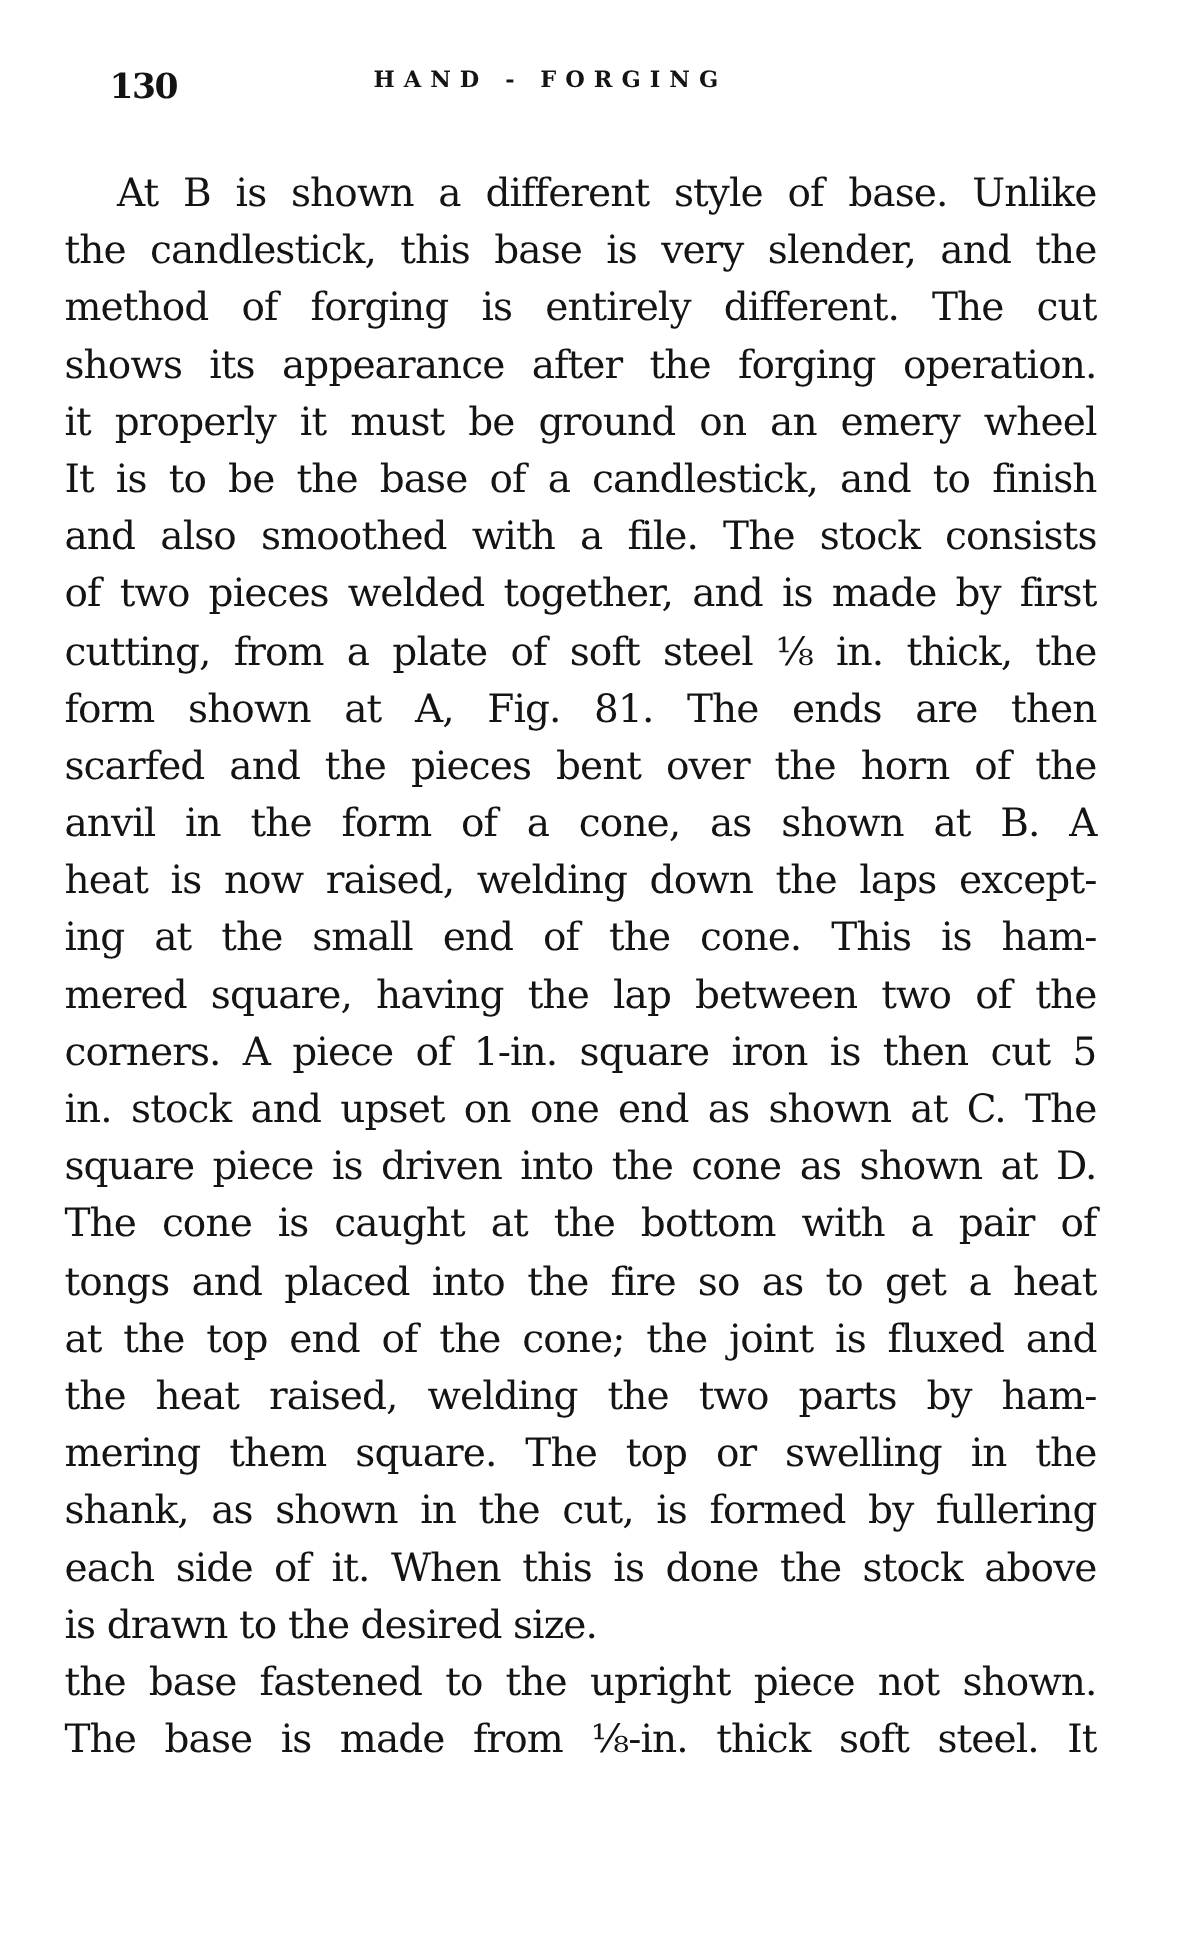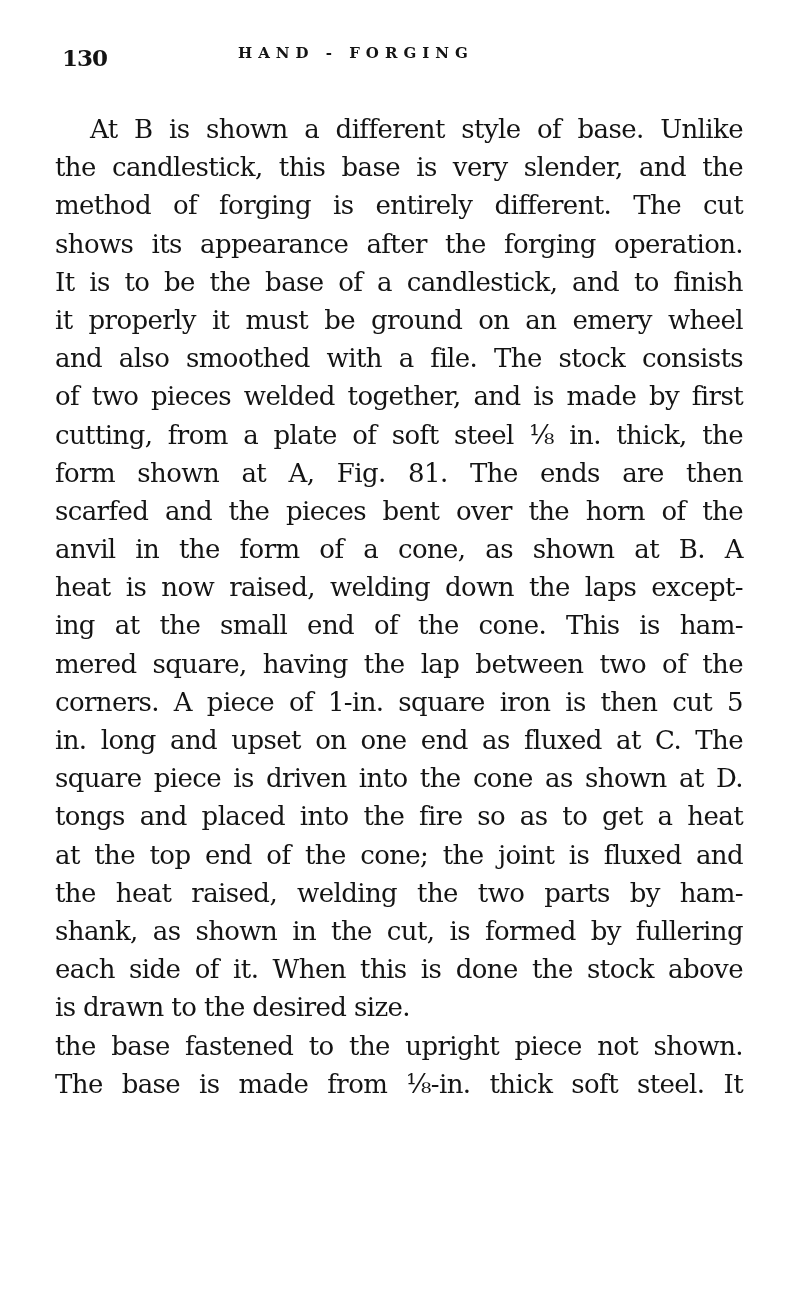--- a/index.html
+++ b/index.html
@@ -1,24 +1,24 @@
 <!DOCTYPE html>
 <html><head>
 <meta charset="utf-8">
 <style>
   html, body { margin: 0; padding: 0; }
   body {
     width: 800px; height: 1295px; background: #ffffff; overflow: hidden;
     font-family: "DejaVu Serif", "Liberation Serif", serif; color: #141414;
     position: relative;
   }
-  .header { position: absolute; top: 40px; left: 5px; width: 744px; height: 40px; }
+  .header { position: absolute; top: 40px; left: 16px; width: 744px; height: 40px; }
   .page-num { position: absolute; left: 57px; top: 4px; font-size: 23px; font-weight: bold; letter-spacing: -1px; }
   .running-title { position: absolute; left: 233px; top: 4px; font-size: 15px; font-weight: bold; letter-spacing: 6px; }
-  .body-text { position: absolute; left: 55px; top: 110px; width: 688px; }
+  .body-text { position: absolute; left: 43px; top: 110px; width: 688px; }
   .line {
     display: block; font-size: 26px; height: 38.2px; line-height: 38.2px;
     text-align: justify; text-align-last: justify; white-space: nowrap;
     letter-spacing: -0.6px;
   }
   .line.indent { padding-left: 35px; }
   .line.last { text-align-last: left; }
 </style>
 </head>
 <body>
@@ -27,37 +27,39 @@
   <span class="page-num">130</span>
   <span class="running-title">HAND - FORGING</span>
 </div>
 
 <div class="body-text">
   <div>
     <span class="line indent">At B is shown a different style of base. Unlike</span>
     <span class="line">the candlestick, this base is very slender, and the</span>
     <span class="line">method of forging is entirely different. The cut</span>
     <span class="line">shows its appearance after the forging operation.</span>
+    <span class="line">it properly it must be ground on an emery wheel</span>
     <span class="line">It is to be the base of a candlestick, and to finish</span>
-    <span class="line">it properly it must be ground on an emery wheel</span>
     <span class="line">and also smoothed with a file. The stock consists</span>
     <span class="line">of two pieces welded together, and is made by first</span>
     <span class="line">cutting, from a plate of soft steel ⅛ in. thick, the</span>
     <span class="line">form shown at A, Fig. 81. The ends are then</span>
     <span class="line">scarfed and the pieces bent over the horn of the</span>
     <span class="line">anvil in the form of a cone, as shown at B. A</span>
     <span class="line">heat is now raised, welding down the laps except-</span>
     <span class="line">ing at the small end of the cone. This is ham-</span>
     <span class="line">mered square, having the lap between two of the</span>
     <span class="line">corners. A piece of 1-in. square iron is then cut 5</span>
-    <span class="line">in. long and upset on one end as fluxed at C. The</span>
+    <span class="line">in. stock and upset on one end as shown at C. The</span>
     <span class="line">square piece is driven into the cone as shown at D.</span>
+    <span class="line">The cone is caught at the bottom with a pair of</span>
     <span class="line">tongs and placed into the fire so as to get a heat</span>
     <span class="line">at the top end of the cone; the joint is fluxed and</span>
     <span class="line">the heat raised, welding the two parts by ham-</span>
+    <span class="line">mering them square. The top or swelling in the</span>
     <span class="line">shank, as shown in the cut, is formed by fullering</span>
     <span class="line">each side of it. When this is done the stock above</span>
     <span class="line last">is drawn to the desired size.</span>
   </div>
   <div>
     <span class="line">the base fastened to the upright piece not shown.</span>
     <span class="line">The base is made from ⅛-in. thick soft steel. It</span>
   </div>
 </div>
 

